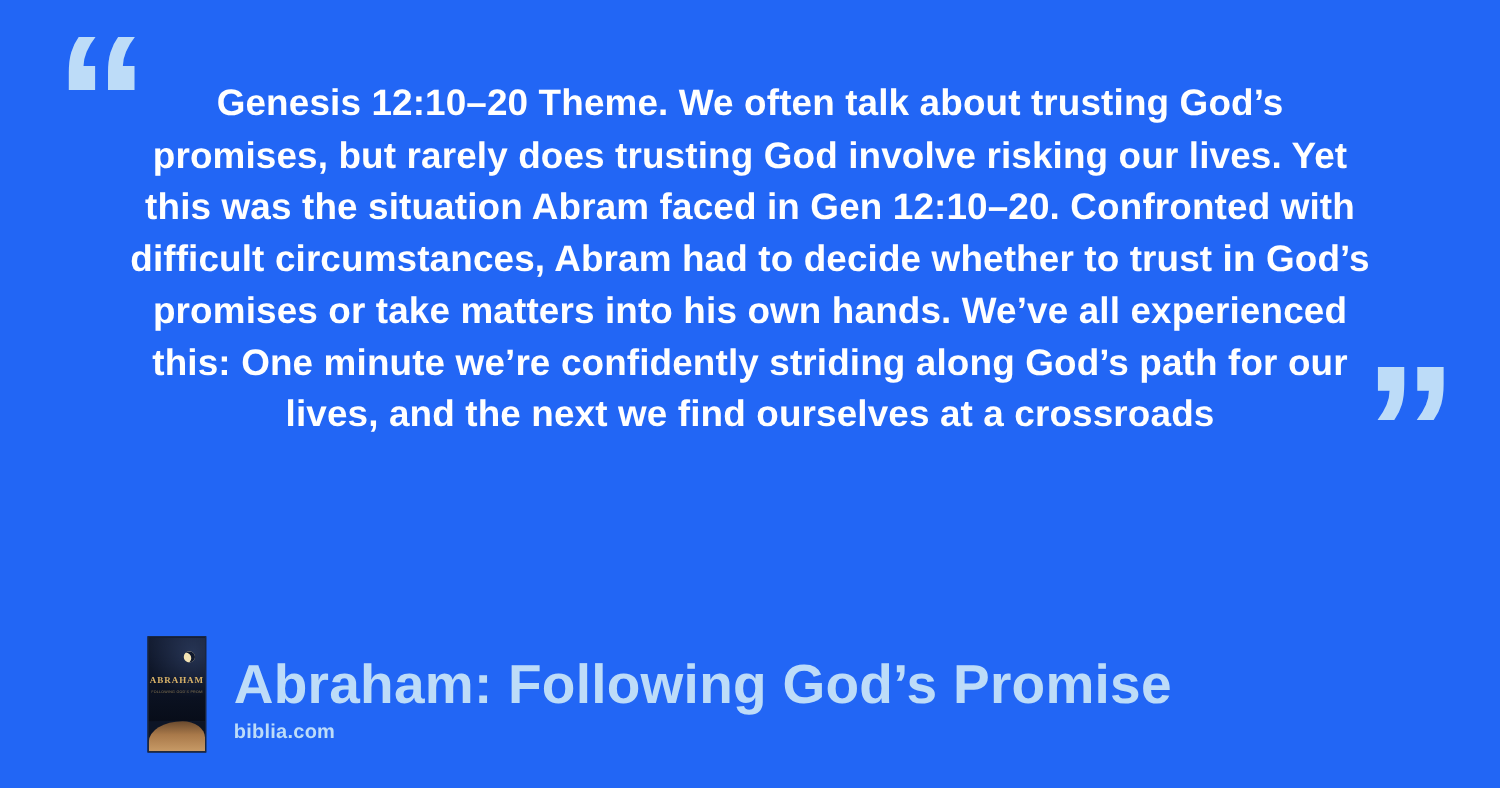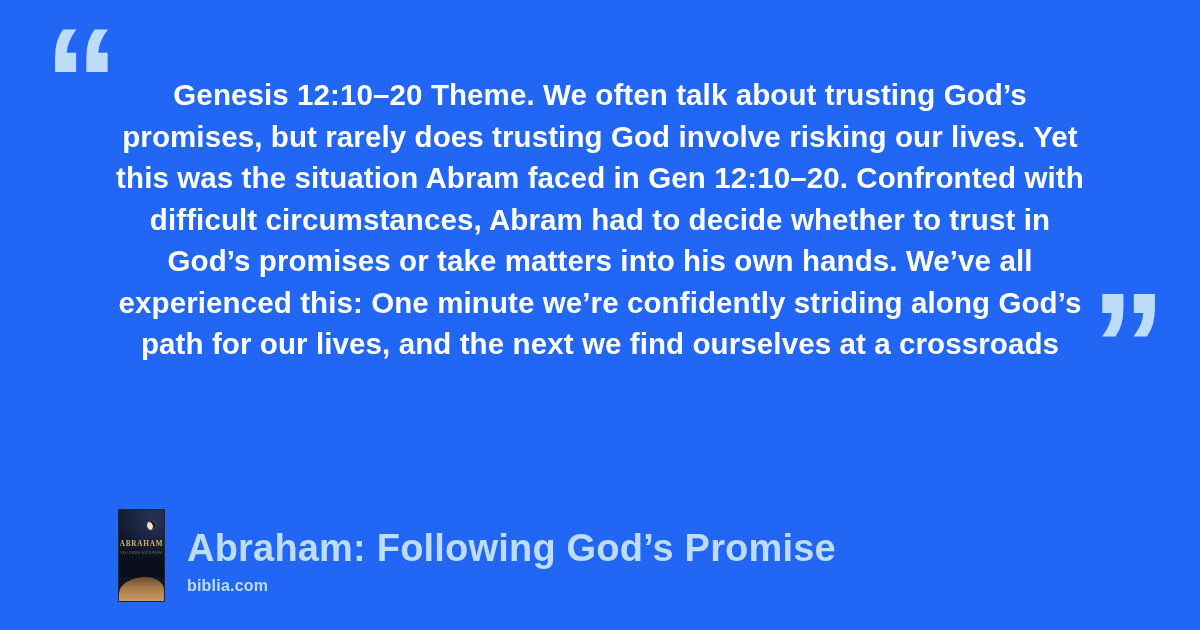--- a/index.html
+++ b/index.html
@@ -52,21 +52,21 @@
     top: 62px;
     text-align: center;
   }
   .quote-text {
     color: #ffffff;
     font-family: "Liberation Sans", sans-serif;
     font-weight: 700;
     font-size: 29.5px;
     line-height: 41.5px;
     letter-spacing: 0.1px;
-    margin: 12px;
+    margin: 0;
     text-align: center;
   }
 
   
   .footer {
     position: absolute;
     left: 118px;
     bottom: 28px;
     display: flex;
     align-items: flex-end;
@@ -133,21 +133,21 @@
   }
 
   .footer-text {
     margin-left: 22px;
     padding-bottom: 2px;
   }
   .footer-title {
     color: #bddcf8;
     font-family: "Liberation Sans", sans-serif;
     font-weight: 700;
-    font-size: 38px;
+    font-size: 44px;
     line-height: 44px;
     letter-spacing: 0.2px;
     white-space: nowrap;
     text-align: center;
   }
   .footer-site {
     color: #bddcf8;
     font-family: "Liberation Sans", sans-serif;
     font-weight: 700;
     font-size: 16px;

